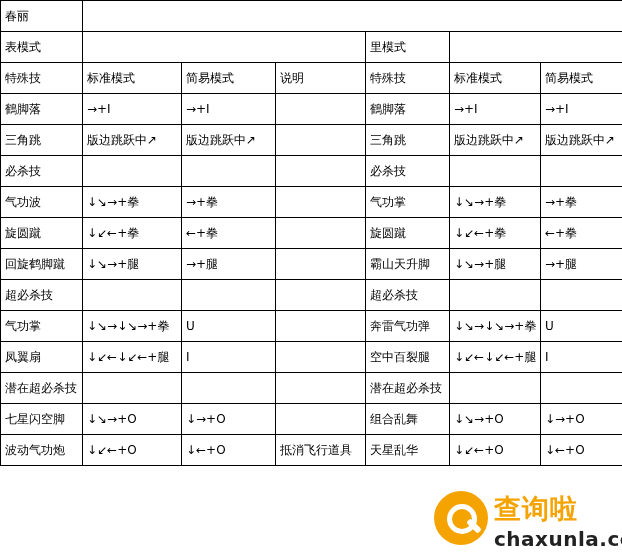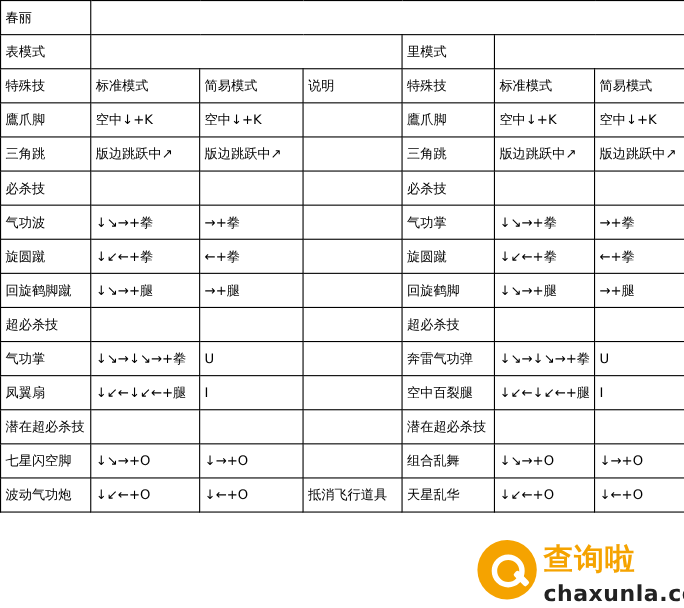--- a/index.html
+++ b/index.html
@@ -145,30 +145,30 @@
       <tr>
         <td>特殊技</td>
         <td>标准模式</td>
         <td>简易模式</td>
         <td>说明</td>
         <td>特殊技</td>
         <td>标准模式</td>
         <td class="noright">简易模式</td>
       </tr>
 
-
-      <tr>
-        <td>鷹爪脚</td>
-        <td class="cmd">空中↓+K</td>
-        <td class="cmd">空中↓+K</td>
-        <td></td>
-        <td>鷹爪脚</td>
-        <td class="cmd">空中↓+K</td>
-        <td class="cmd noright">空中↓+K</td>
-      </tr>
+      <tr>
+        <td>鶴脚落</td>
+        <td class="cmd">→+I</td>
+        <td class="cmd">→+I</td>
+        <td></td>
+        <td>鶴脚落</td>
+        <td class="cmd">→+I</td>
+        <td class="cmd noright">→+I</td>
+      </tr>
+
 
       <tr>
         <td>三角跳</td>
         <td class="cmd">版边跳跃中↗</td>
         <td class="cmd">版边跳跃中↗</td>
         <td></td>
         <td>三角跳</td>
         <td class="cmd">版边跳跃中↗</td>
         <td class="cmd noright">版边跳跃中↗</td>
       </tr>
@@ -201,21 +201,21 @@
         <td>旋圆蹴</td>
         <td class="cmd">↓↙←+拳</td>
         <td class="cmd noright">←+拳</td>
       </tr>
 
       <tr>
         <td>回旋鹤脚蹴</td>
         <td class="cmd">↓↘→+腿</td>
         <td class="cmd">→+腿</td>
         <td></td>
-        <td>回旋鹤脚</td>
+        <td>霸山天升脚</td>
         <td class="cmd">↓↘→+腿</td>
         <td class="cmd noright">→+腿</td>
       </tr>
 
 
 
       <tr>
         <td>超必杀技</td>
         <td></td>
         <td></td>

